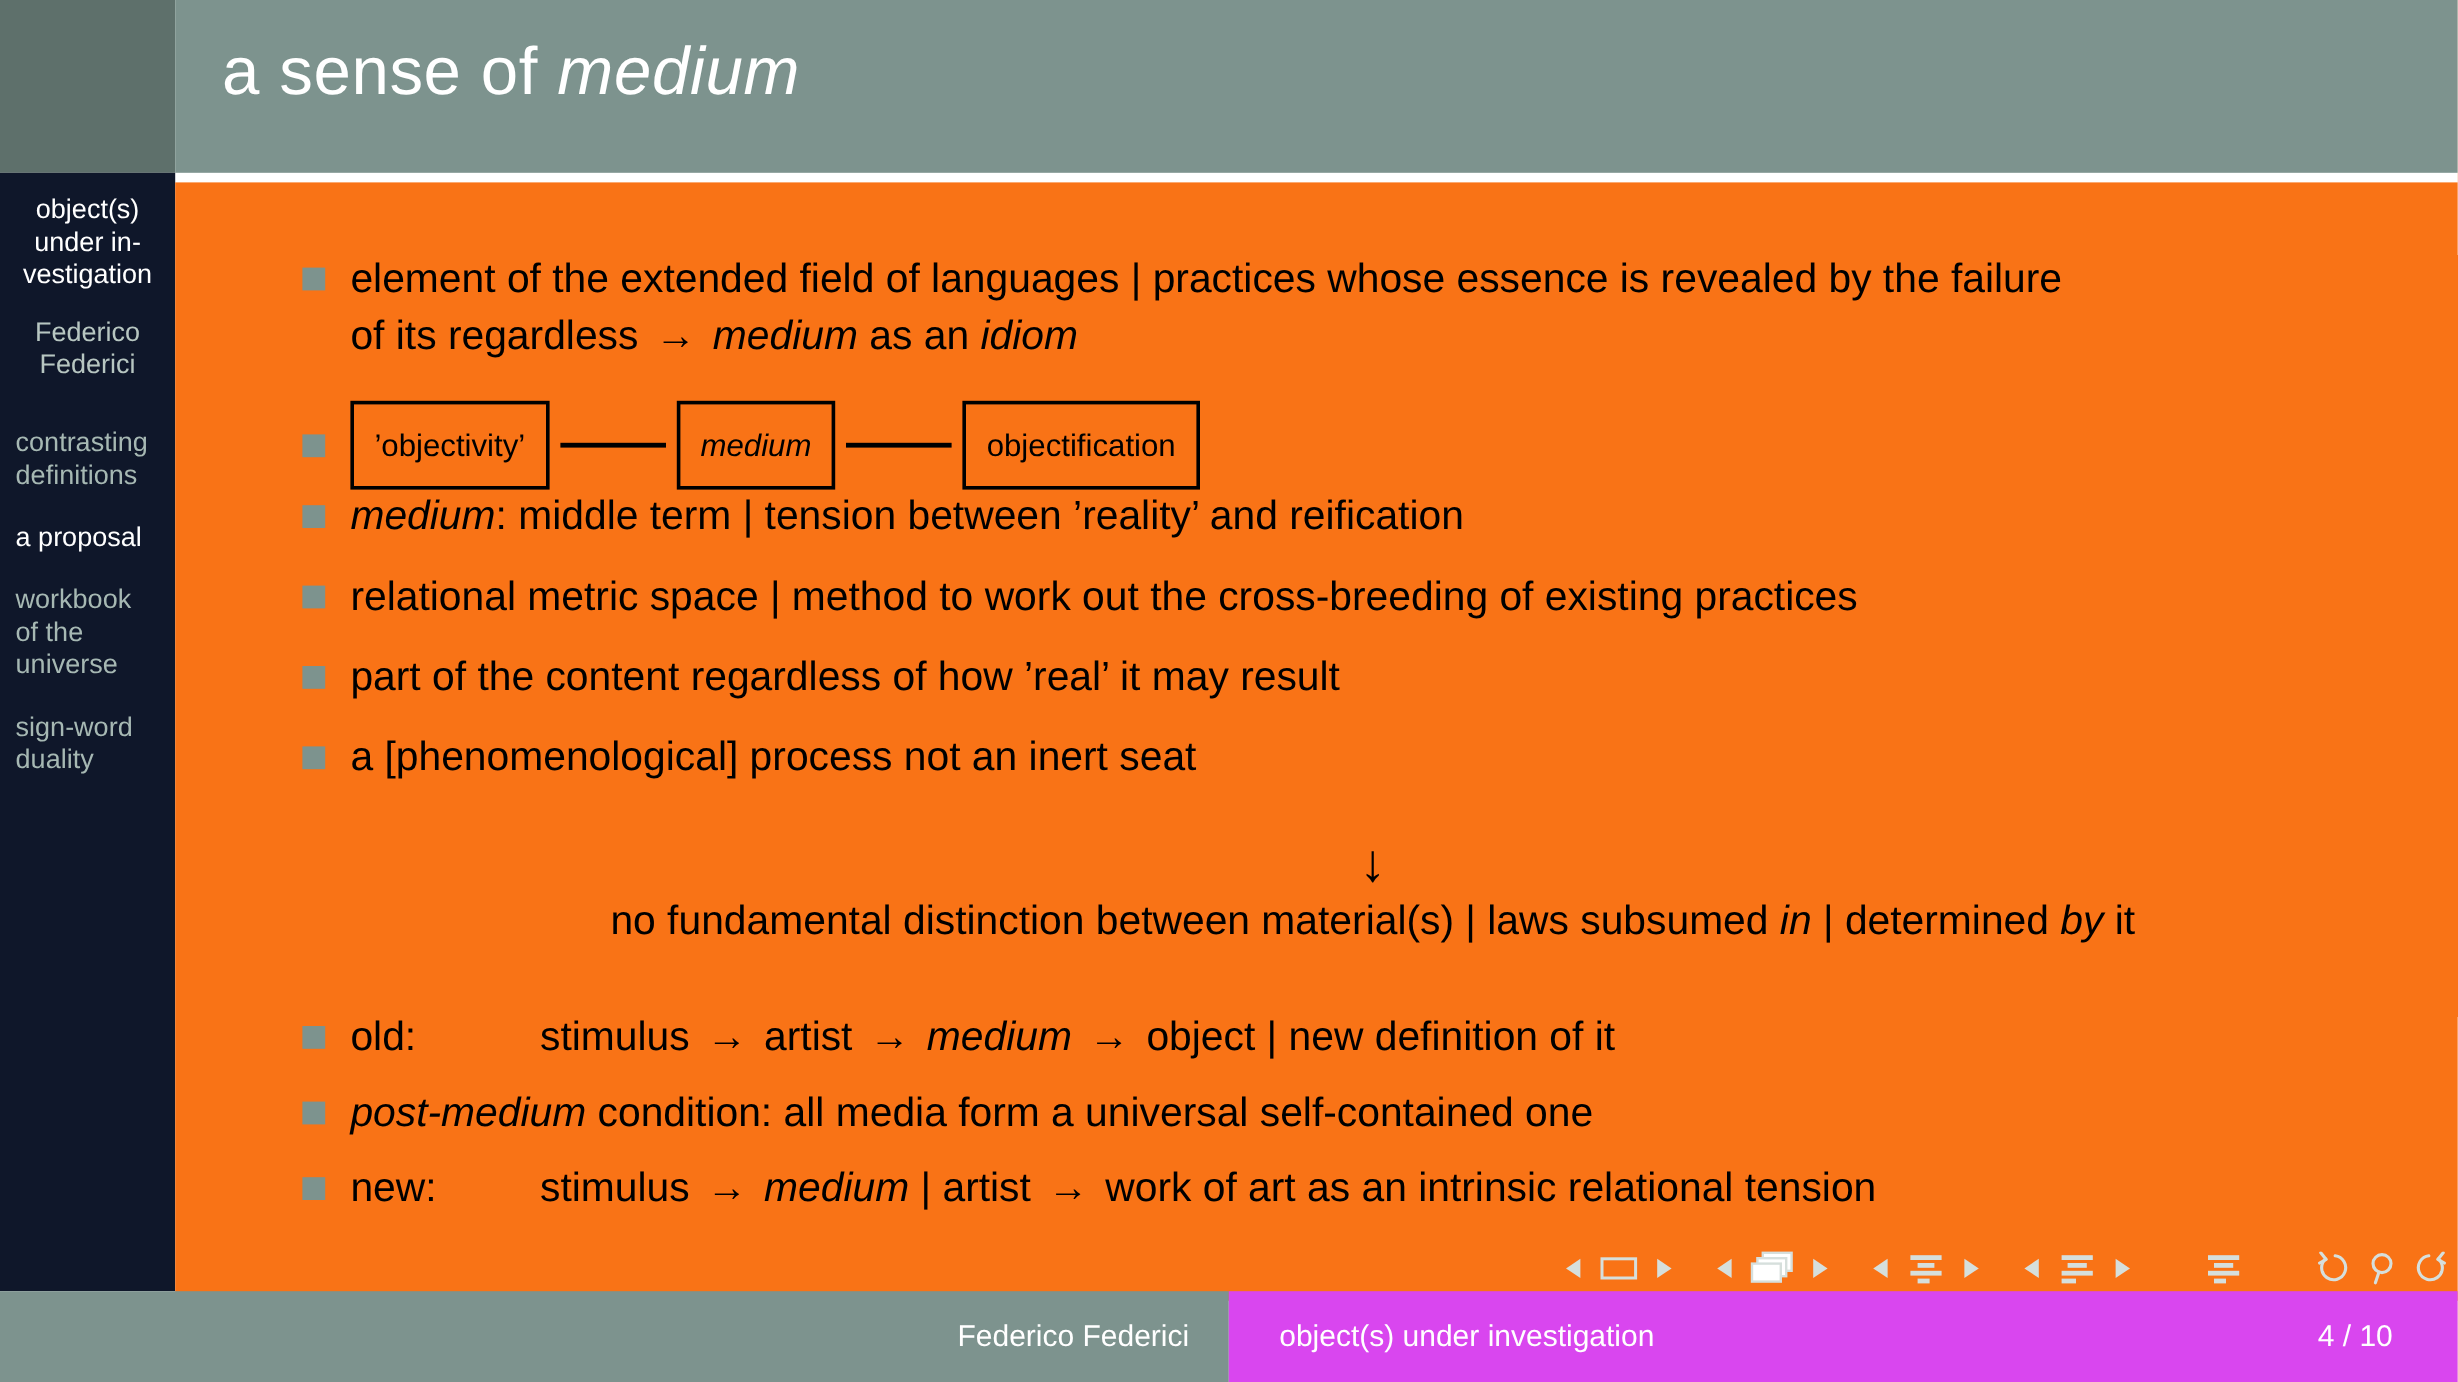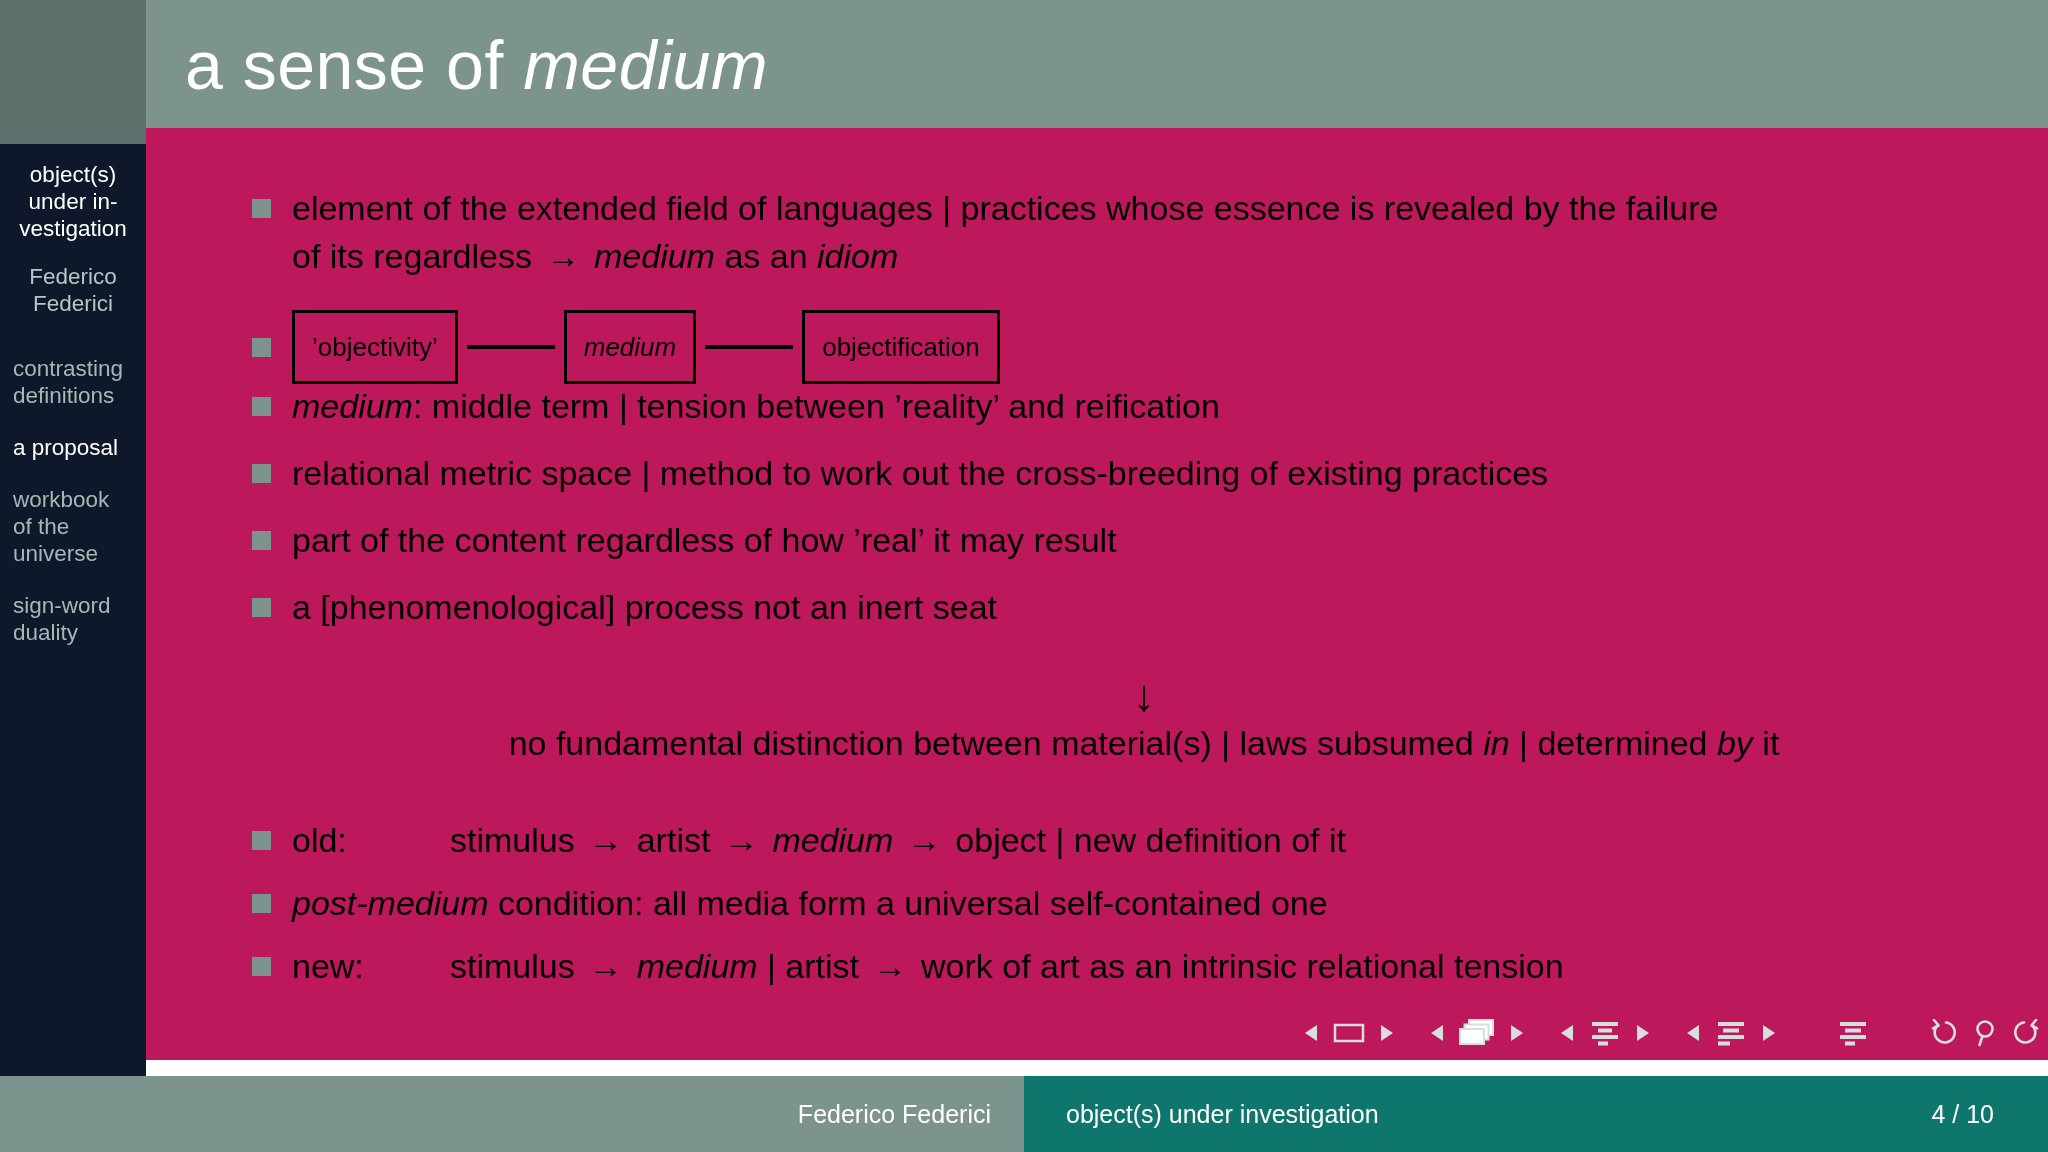--- a/index.html
+++ b/index.html
@@ -3,34 +3,34 @@
 <meta charset="utf-8">
 <style>
   html,body{margin:0;padding:0;background:#fff;}
   body{width:2048px;height:1152px;position:relative;overflow:hidden;
        font-family:"Liberation Sans",sans-serif;-webkit-font-smoothing:antialiased;}
   .slide{position:absolute;inset:0;}
 
   
   .corner{position:absolute;left:0;top:0;width:146px;height:144px;background:#5E706B;}
   .header{position:absolute;left:146px;top:0;right:0;height:144px;background:#7D938E;}
-  .header h1{margin:0;padding:26px 0 0 39px;font-size:68px;font-weight:400;color:#fff;letter-spacing:.5px;}
+  .header h1{margin:0;padding:26px 0 0 39px;font-size:56px;font-weight:400;color:#fff;letter-spacing:.5px;}
   .header h1 .it{font-style:italic;}
 
   
   .sidebar{position:absolute;left:0;top:144px;width:146px;height:932px;background:#0f172a;}
   .side-item{font-size:22.5px;line-height:27px;white-space:pre-line;cursor:pointer;}
   .side-item.doc-title{color:#ffffff;text-align:center;margin-top:17px;}
   .side-item.author{color:#B7C6C1;text-align:center;margin-top:21px;}
   .side-item.section{color:#A6B8B3;text-align:left;padding-left:13px;margin-top:25px;}
   .sidebar .side-item:nth-child(3){margin-top:38px;}
   .side-item.current{color:#ffffff;}
 
   
-  .main{position:absolute;left:146px;top:128px;right:0;height:932px;background:#be185d;color:#000;}
+  .main{position:absolute;left:146px;top:152px;right:0;height:932px;background:#f97316;color:#000;}
   .content{padding:56px 0 0 106px;width:1712px;}
   ul.blist{list-style:none;margin:0;padding:0;}
   ul.blist li{display:flex;gap:21px;font-size:34px;line-height:48px;margin-top:19px;}
   ul.blist li:first-child{margin-top:0;}
   ul.l2 li:first-child{margin-top:-2px;}
   ul.l3{margin-top:49px;}
   ul.l3 li{margin-top:15px;}
   .sq{flex:0 0 auto;width:19px;height:19px;background:#7D938E;margin-top:15px;}
   .txt{display:block;}
   .it{font-style:italic;}
@@ -51,21 +51,21 @@
   
   .navsyms{position:absolute;right:8px;bottom:12px;display:flex;align-items:center;gap:12px;}
   .navsyms .gap{width:12px;}
   .navsyms .biggap{width:34px;}
   .navsyms svg{display:block;cursor:pointer;}
 
   
   .footer{position:absolute;left:0;bottom:0;width:2048px;height:76px;display:flex;}
   .f-author{width:1024px;background:#7D938E;color:#fff;display:flex;align-items:center;
             justify-content:flex-end;padding-right:33px;box-sizing:border-box;font-size:25px;}
-  .f-main{flex:1;background:#0f766e;color:#fff;display:flex;align-items:center;
+  .f-main{flex:1;background:#d946ef;color:#fff;display:flex;align-items:center;
           justify-content:space-between;padding:0 54px 0 42px;box-sizing:border-box;font-size:25px;}
 </style>
 </head>
 <body>
 
 <div class="slide">
 
   <div class="corner"></div>
 
   <div class="header">

